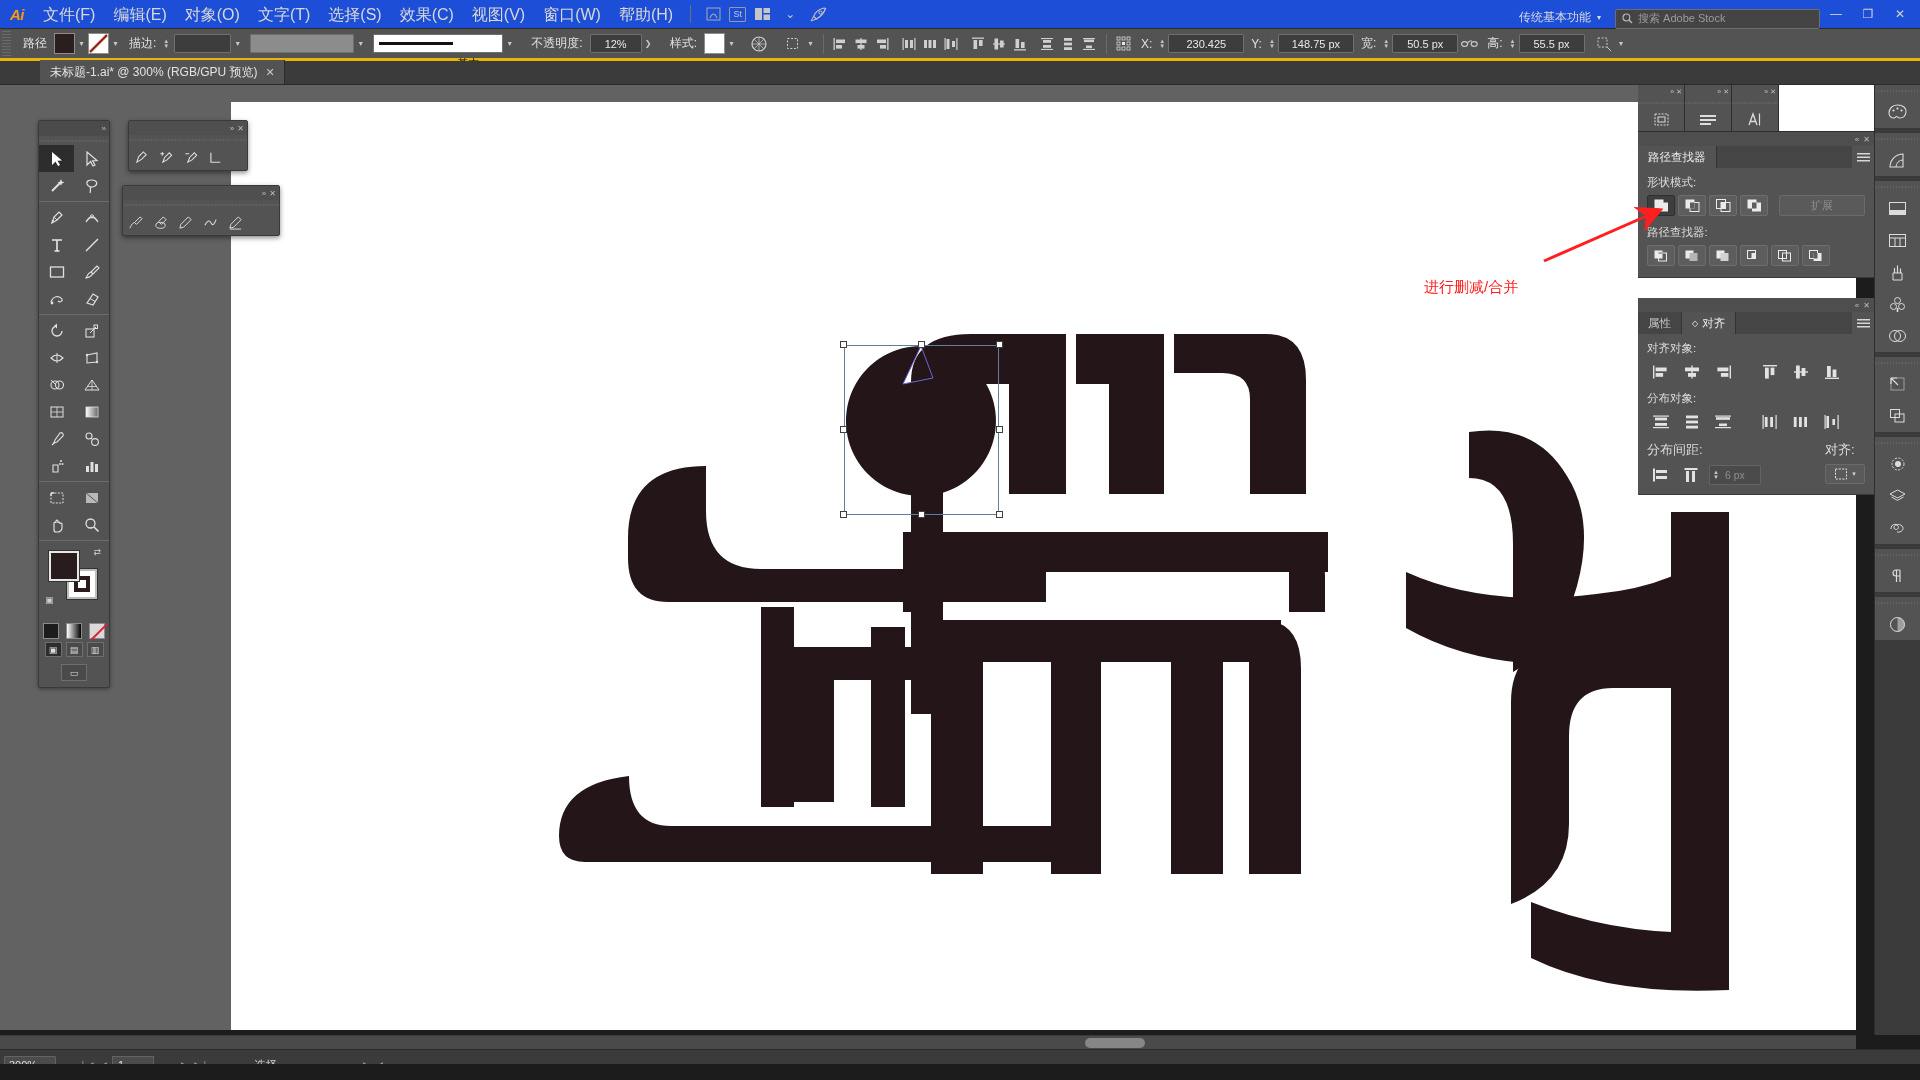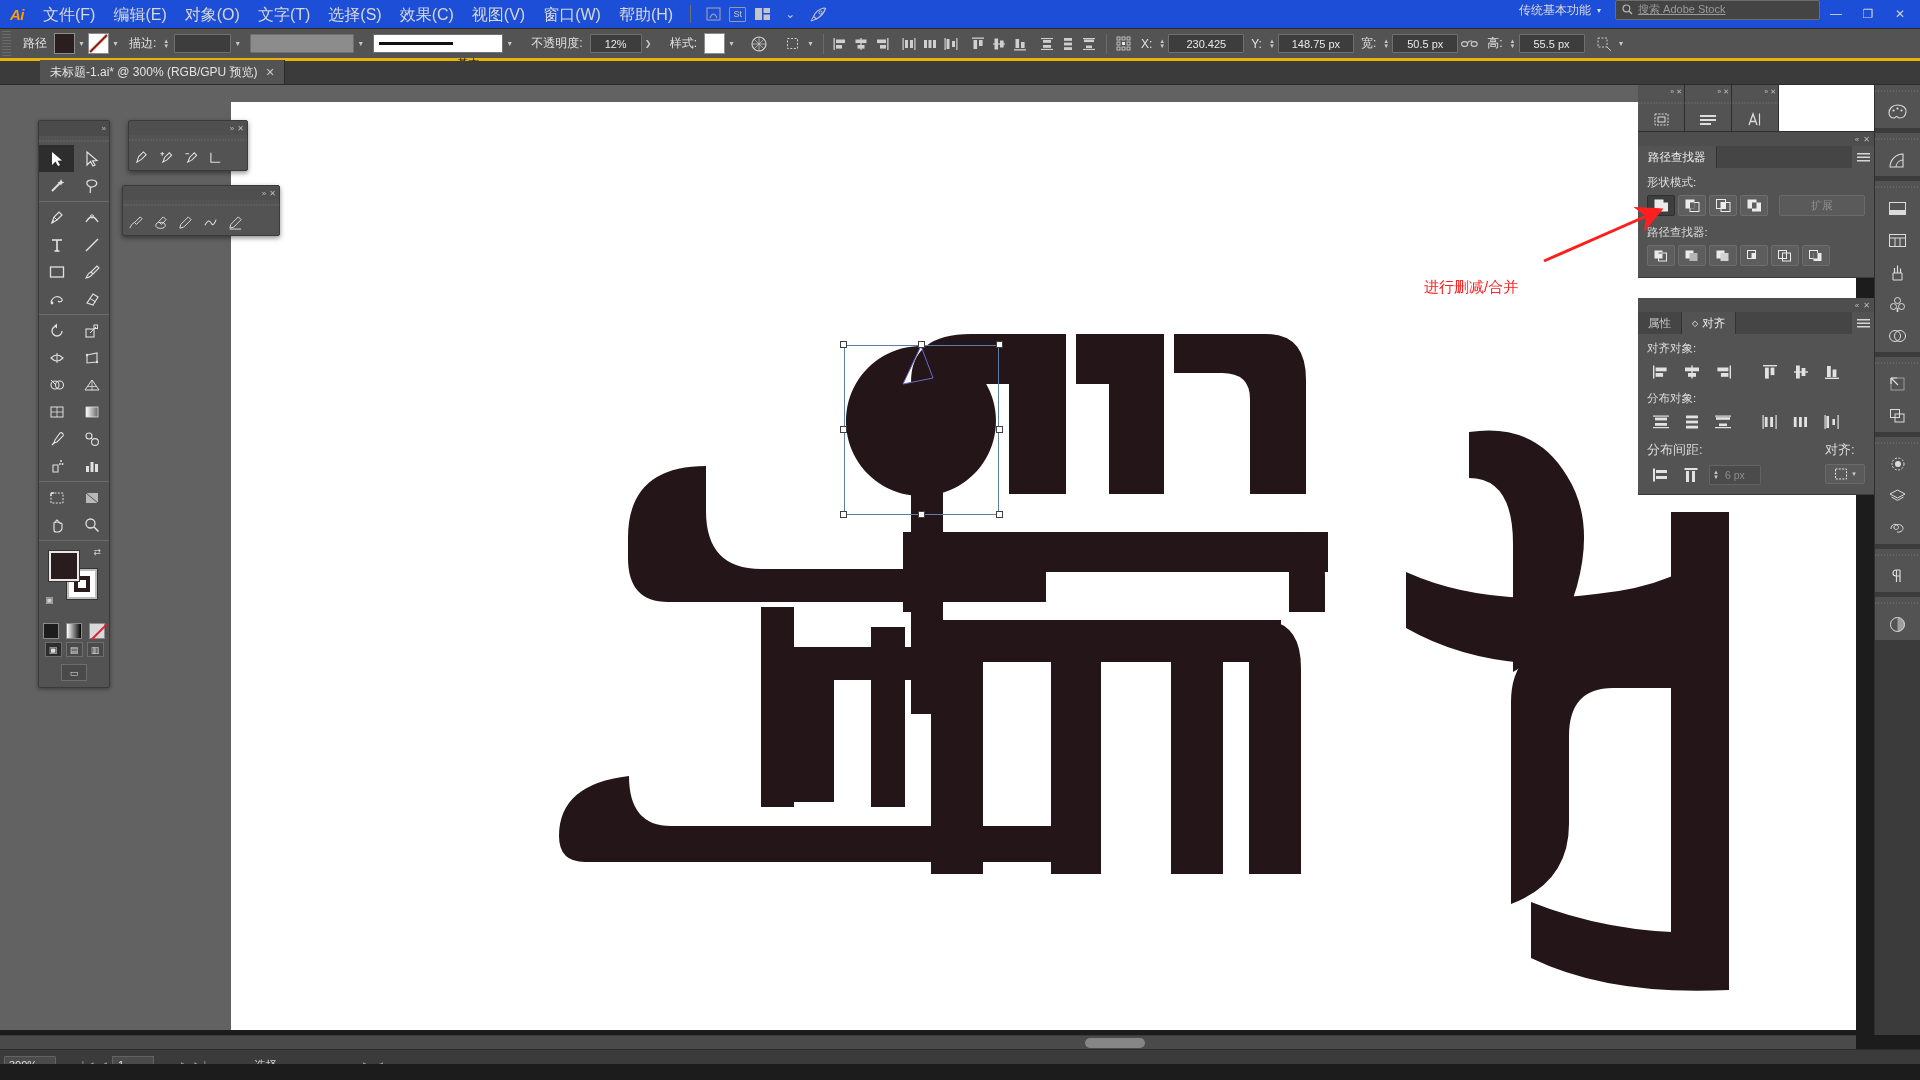--- a/index.html
+++ b/index.html
@@ -26,31 +26,30 @@
   .menu-item {
     padding: 0 9px; height: 29px; line-height: 29px; font-size: 16px; color: #d8d8d8;
     white-space: nowrap; cursor: default;
   }
   .menubar-sep { width: 1px; height: 18px; background: #6e6e6e; margin: 0 8px; }
   .mb-icon {
     width: 24px; height: 22px; display: flex; align-items: center; justify-content: center;
     color: #c8c8c8; font-size: 12px; margin: 0 2px;
   }
   .mb-icon.box { border: 1px solid #9a9a9a; border-radius: 1px; width: 17px; height: 15px; font-size: 9px;}
-  .menubar-right { margin-left: auto; display: flex; align-items: flex-start; height: 29px; padding-right: 4px; }
+  .menubar-right { margin-left: auto; display: flex; align-items: flex-end; height: 29px; padding-right: 4px; }
   .workspace-sel {
     display:flex; align-items:center; gap:6px; font-size:12px; color:#dcdcdc;
     padding: 0 8px; height: 22px;
   }
   .search-box {
     display: flex; align-items: center; gap: 5px;
     background: #444; border: 1px solid #6d6d6d; border-radius: 2px;
     height: 20px; width: 205px; padding: 0 6px; color: #9b9b9b; font-size: 11px;
     margin-left: 6px;
-    text-decoration: underline;
   }
   .wincontrol { width: 32px; height: 29px; display:flex; align-items:center; justify-content:center;
      color:#d4d4d4; font-size: 12px; }
 
   
   .optbar {
     position: absolute; top: 29px; left: 0; width: 1920px; height: 32px;
     background: #535353; display: flex; align-items: center;
     border-bottom: 3px solid #eab308; padding-left: 2px;
   }

